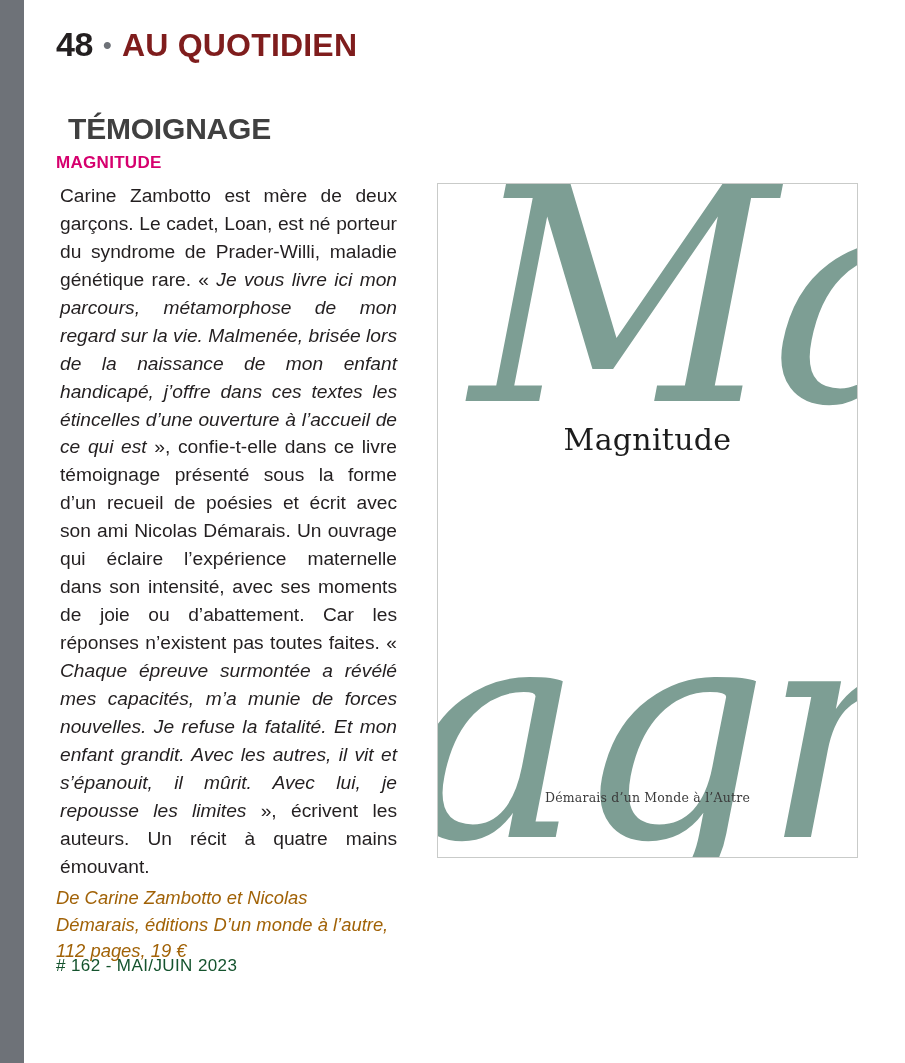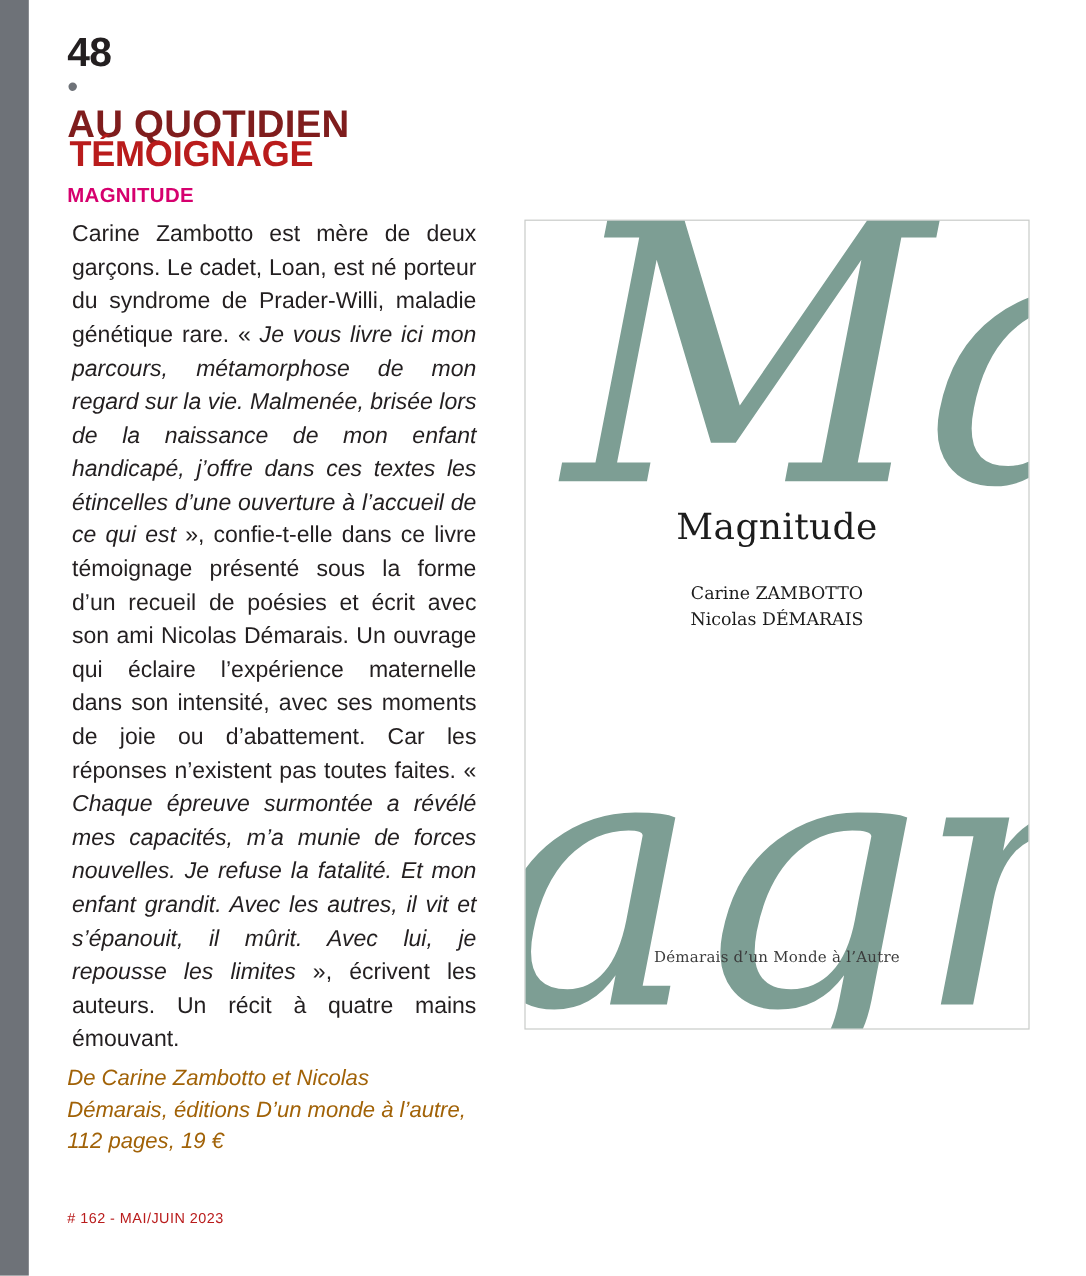--- a/index.html
+++ b/index.html
@@ -34,21 +34,21 @@
     height: 1063px;
   }
 
   
   .page-header {
     position: absolute;
     left: 0;
     top: 27px;
     display: flex;
     align-items: baseline;
-    flex-direction: column;
+    gap: 10px;
   }
   .folio {
     font-size: 34px;
     font-weight: bold;
     color: #231f20;
     letter-spacing: -0.5px;
     line-height: 1;
   }
   .folio-dot {
     font-size: 26px;
@@ -61,26 +61,26 @@
     font-size: 32px;
     font-weight: bold;
     color: #7f1d1d;
     letter-spacing: 0.2px;
     line-height: 1;
   }
 
   
   .kicker {
     position: absolute;
-    left: 2px;
+    left: 12px;
     top: 113px;
     font-size: 30px;
     font-weight: bold;
     letter-spacing: -0.2px;
-    color: #b91c1c;
+    color: #404040;
     line-height: 1.08;
   }
   .subkicker {
     position: absolute;
     left: 0;
     top: 154px;
     font-size: 17px;
     font-weight: bold;
     letter-spacing: 0.3px;
     color: #d6006e;
@@ -114,24 +114,24 @@
     width: 340px;
     font-size: 18.4px;
     font-style: italic;
     line-height: 1.45;
     color: #a16207;
   }
 
   .footer {
     position: absolute;
     left: 0;
-    top: 1008px;
-    font-size: 12px;
+    top: 956px;
+    font-size: 17px;
     letter-spacing: 0.4px;
-    color: #b91c1c;
+    color: #14532d;
     font-weight: normal;
   }
 
   
   .cover {
     position: absolute;
     left: 381px;
     top: 183px;
     width: 419px;
     height: 673px;
@@ -213,21 +213,17 @@
 
   <div class="credit">De Carine Zambotto et Nicolas Démarais, éditions D’un monde à l’autre, 112 pages, 19 €</div>
 
   <div class="footer"># 162 - MAI/JUIN 2023</div>
 
   <div class="cover">
     <div class="script top">Magn</div>
     <div class="script bottom">agnitu</div>
     <div class="cover-center">
       <div class="cover-title">Magnitude</div>
-      <div class="cover-authors">
-        <div>Carine ZAMBOTTO</div>
-        <div>Nicolas DÉMARAIS</div>
-      </div>
     </div>
     <div class="cover-publisher">Démarais d’un Monde à l’Autre</div>
   </div>
 
 </div>
 
 </body></html>

